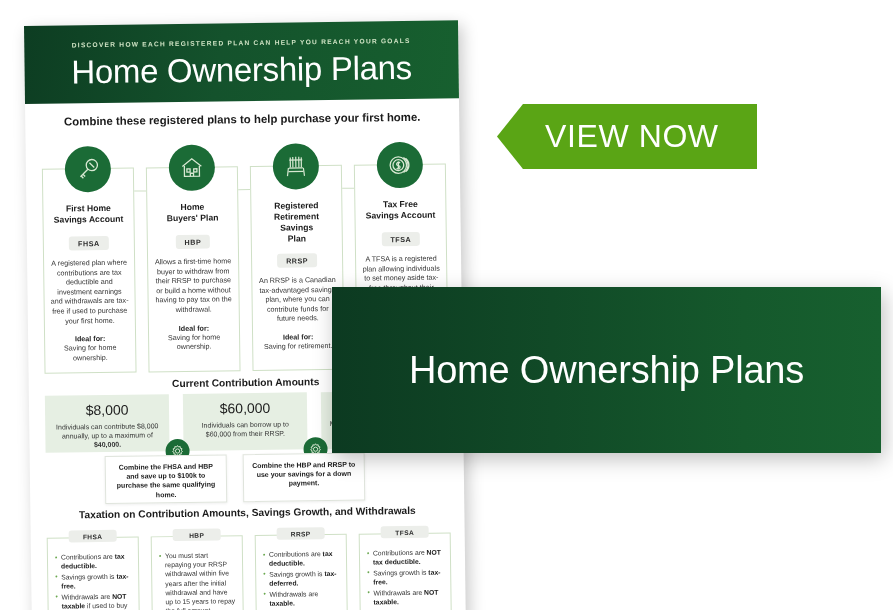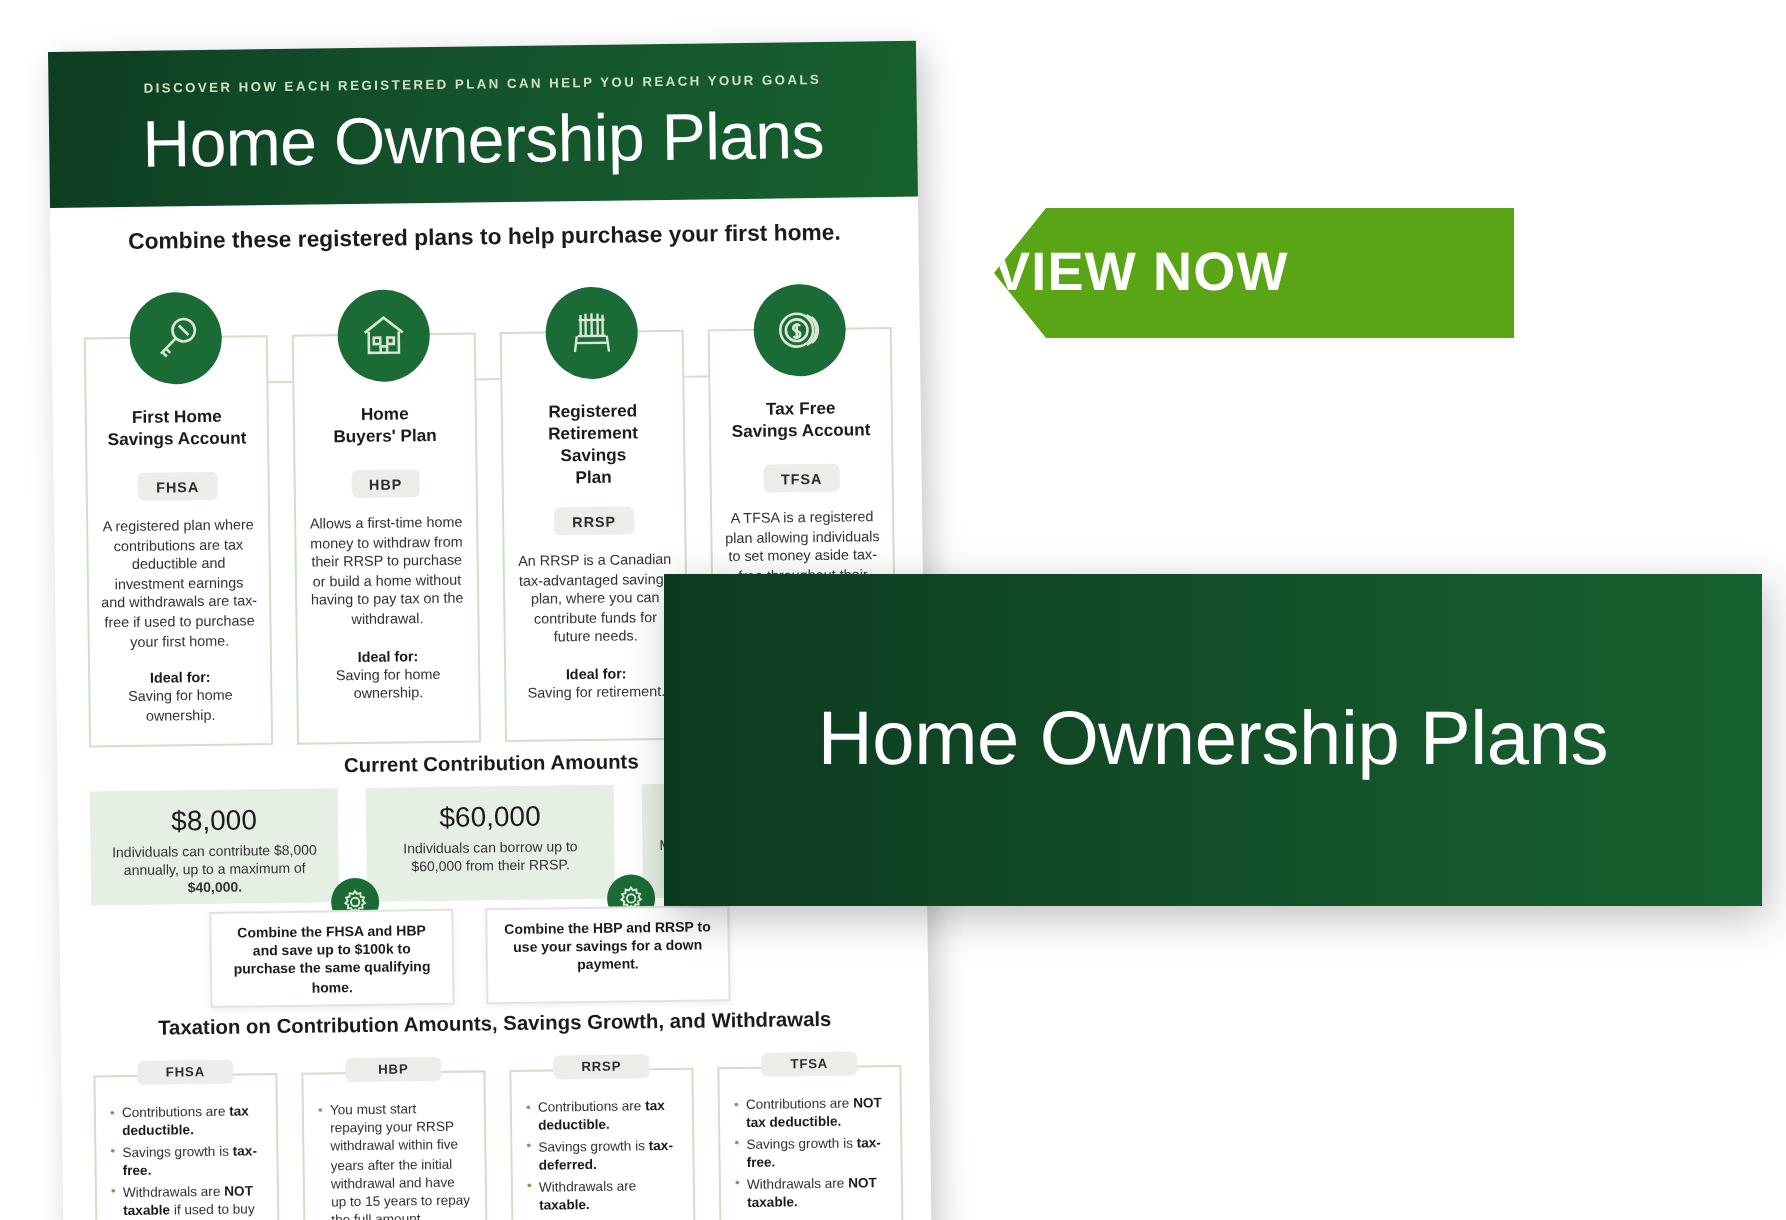--- a/index.html
+++ b/index.html
@@ -133,21 +133,22 @@
 
   
   .viewnow{
     position:absolute;left:497px;top:104px;width:260px;height:65px;
     background:#5aa515;
     clip-path:polygon(26px 0, 100% 0, 100% 100%, 26px 100%, 0 50%);
     display:flex;align-items:center;
     box-shadow:2px 3px 9px rgba(0,0,0,.18);
   }
   .viewnow span{
-    color:#fff;font-size:27px;font-weight:700;letter-spacing:.6px;
+    color:#fff;font-size:32px;font-weight:400;letter-spacing:.6px;
+    margin-left:48px;
   }
 
   
   .overlay{
     position:absolute;left:332px;top:287px;width:549px;height:166px;
     background:linear-gradient(90deg,#0c3a21 0%,#114a27 40%,#15592c 75%,#17602f 100%);
     box-shadow:3px 6px 20px rgba(0,0,0,.25);
     display:flex;align-items:center;justify-content:center;
     box-sizing:border-box;padding:0 34px;
   }
@@ -197,21 +198,21 @@
               <path d="M3.5 11.5 L13 4 L22.5 11.5"></path>
               <path d="M5.5 11 L5.5 21.5 L20.5 21.5 L20.5 11"></path>
               <rect x="8" y="14" width="3.2" height="3.2"></rect>
               <rect x="14.8" y="14" width="3.2" height="3.2"></rect>
               <path d="M11.4 21.5 L11.4 18.4 L14.6 18.4 L14.6 21.5"></path>
             </svg>
           </div>
           <div class="plan-connector" style="right:-13px;top:22px"></div>
           <div class="plan-name">Home<br>Buyers' Plan</div>
           <div class="plan-badge">HBP</div>
-          <div class="plan-desc">Allows a first-time home money to withdraw from their RRSP to purchase or build a home without having to pay tax on the withdrawal.</div>
+          <div class="plan-desc">Allows a first-time home buyer to withdraw from their RRSP to purchase or build a home without having to pay tax on the withdrawal.</div>
           <div class="plan-ideal-lbl">Ideal for:</div>
           <div class="plan-ideal-val">Saving for home ownership.</div>
         </div>
 
         <div class="plan p2">
           <div class="plan-icon">
             <svg width="26" height="26" viewBox="0 0 26 26" fill="none" stroke="#d8e8d2" stroke-width="1.2">
               <path d="M7.5 4 L7.5 14"></path>
                 <path d="M10 3.4 L10 14"></path>
               <path d="M13 3.2 L13 14"></path>

